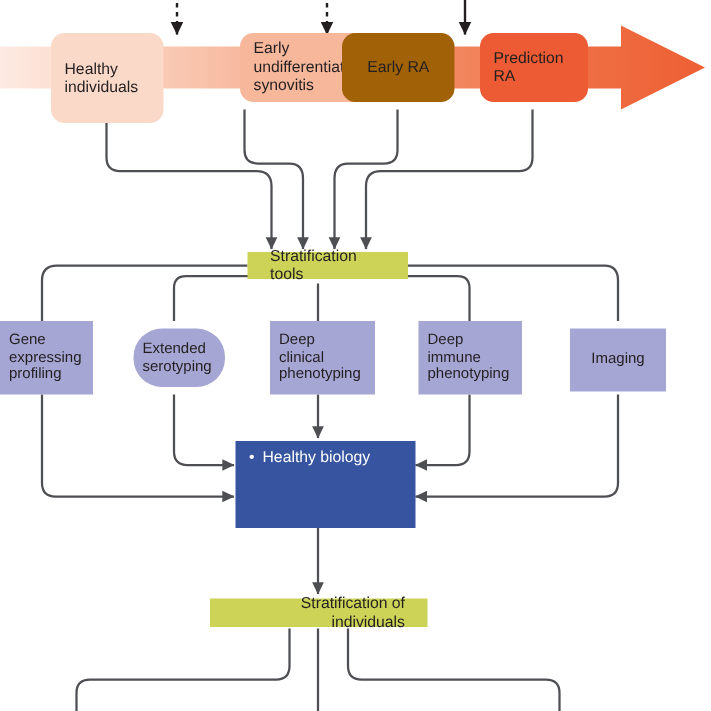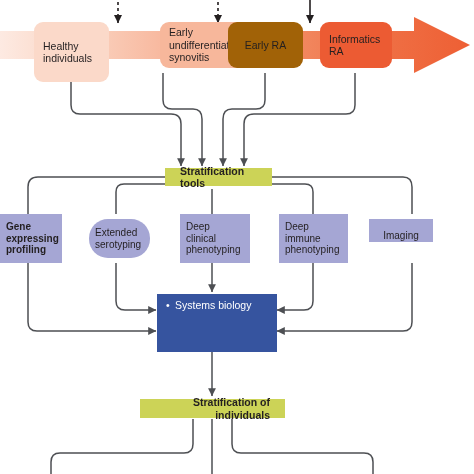--- a/index.html
+++ b/index.html
@@ -45,21 +45,20 @@
   .stage-earlyra      { background: #a16207; }
   .stage-establishedra{ background: #ec5b33; }
 
   
   .olive {
     background: #ccd357;
     font-size: 10.5px;
     padding: 0 15px;
     justify-content: center;
     z-index: 3;
-    font-weight: bold;
   }
   
   .purple {
     background: #a5a6d4;
     font-size: 10px;
     padding: 0 6px;
     z-index: 3;
     color: #231f20;
   }
   .purple.center { justify-content: center; }
@@ -172,30 +171,30 @@
     <span style="white-space:pre-line;">Early
 undifferentiated
 synovitis</span>
   </div>
 
   <div class="node stage stage-earlyra" style="left:228px; top:22px; width:75px; height:46px; justify-content:center;">
     <span style="white-space:pre-line;">Early RA</span>
   </div>
 
   <div class="node stage stage-establishedra" style="left:320px; top:22px; width:72px; height:46px;">
-    <span style="white-space:pre-line;">Informatics
+    <span style="white-space:pre-line;">Prediction
 RA</span>
   </div>
 
   <div class="node olive" style="left:165px; top:168px; width:107px; height:18px;">
     <span>Stratification tools</span>
   </div>
 
   <div class="node purple" style="left:0px; top:214px; width:62px; height:49px;">
-    <span style="white-space:pre-line;font-weight:bold;">Gene
+    <span style="white-space:pre-line;">Gene
 expressing
 profiling</span>
   </div>
 
   <div class="node purple" style="left:89px; top:219px; width:61px; height:39px;border-radius:19px;">
     <span style="white-space:pre-line;">Extended
 serotyping</span>
   </div>
 
   <div class="node purple" style="left:180px; top:214px; width:70px; height:49px;">
@@ -203,27 +202,27 @@
 clinical
 phenotyping</span>
   </div>
 
   <div class="node purple" style="left:279px; top:214px; width:69px; height:49px;">
     <span style="white-space:pre-line;">Deep
 immune
 phenotyping</span>
   </div>
 
-  <div class="node purple center" style="left:369px; top:219px; width:64px; height:23px;align-items:flex-end;">
+  <div class="node purple center" style="left:380px; top:219px; width:64px; height:42px;">
     <span style="white-space:pre-line;">Imaging</span>
   </div>
 
   <div class="node navy" style="left:157px; top:294px; width:120px; height:58px;">
     <ul>
-      <li>Systems biology</li>
+      <li>Healthy biology</li>
     </ul>
   </div>
 
   <div class="node olive" style="left:140px; top:399px; width:145px; height:19px;text-align:right;">
     <span>Stratification of individuals</span>
   </div>
 
 </div>
 
 </body></html>

